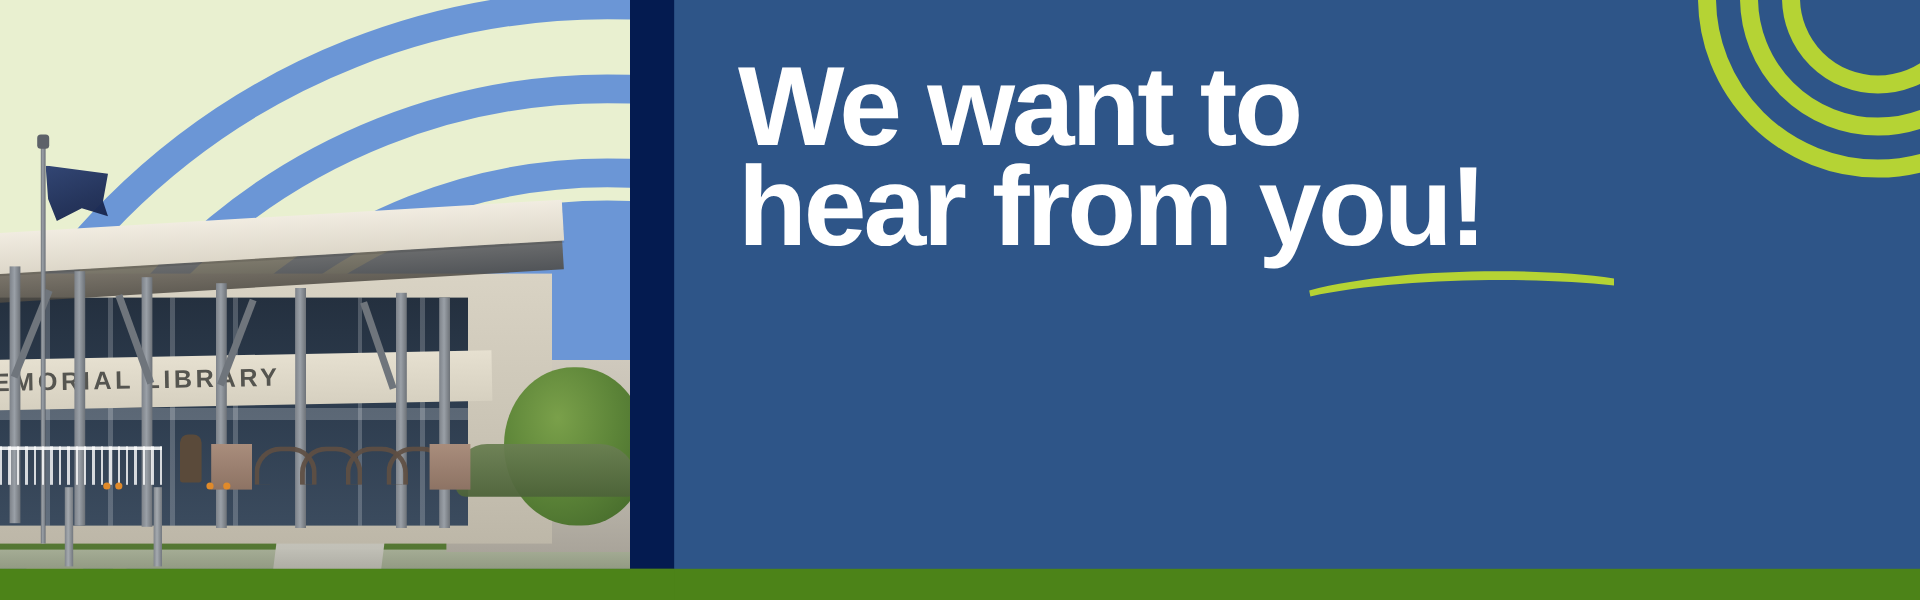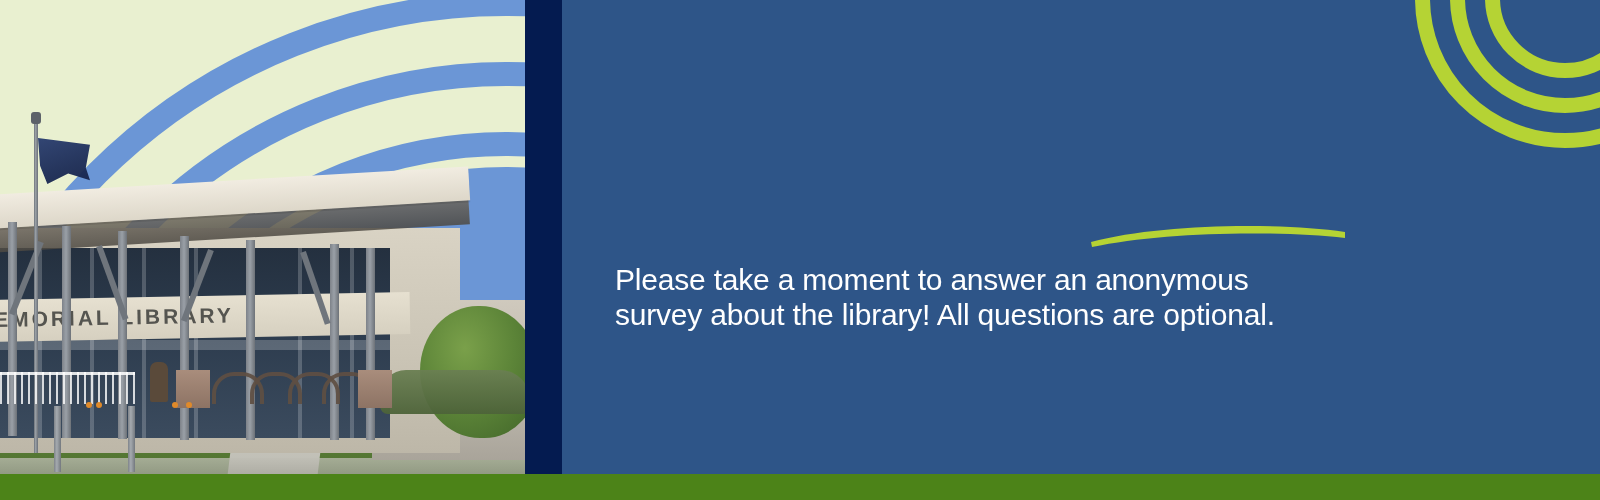--- a/index.html
+++ b/index.html
@@ -389,22 +389,22 @@
     <div class="green-ring g1"></div>
     <div class="green-ring g2"></div>
     <div class="green-ring g3"></div>
 
     <div class="swoosh">
       <svg width="258" height="34" viewBox="0 0 258 34" xmlns="http://www.w3.org/2000/svg">
         <path d="M2 26 C 70 8, 186 6, 256 16 L 256 22 C 186 14, 72 16, 3 31 Z" fill="#B5D334"></path>
       </svg>
     </div>
 
-
-    <p class="subtext">Please take a moment to answer an anonymous
-survey about the library! All questions are optional.</p>
+    <h1 class="headline">We want to
+hear from you!</h1>
+
   </div>
 
   <div class="bottom-bar">
     <div class="navy-notch"></div>
   </div>
 
 </div>
 
 </body></html>

